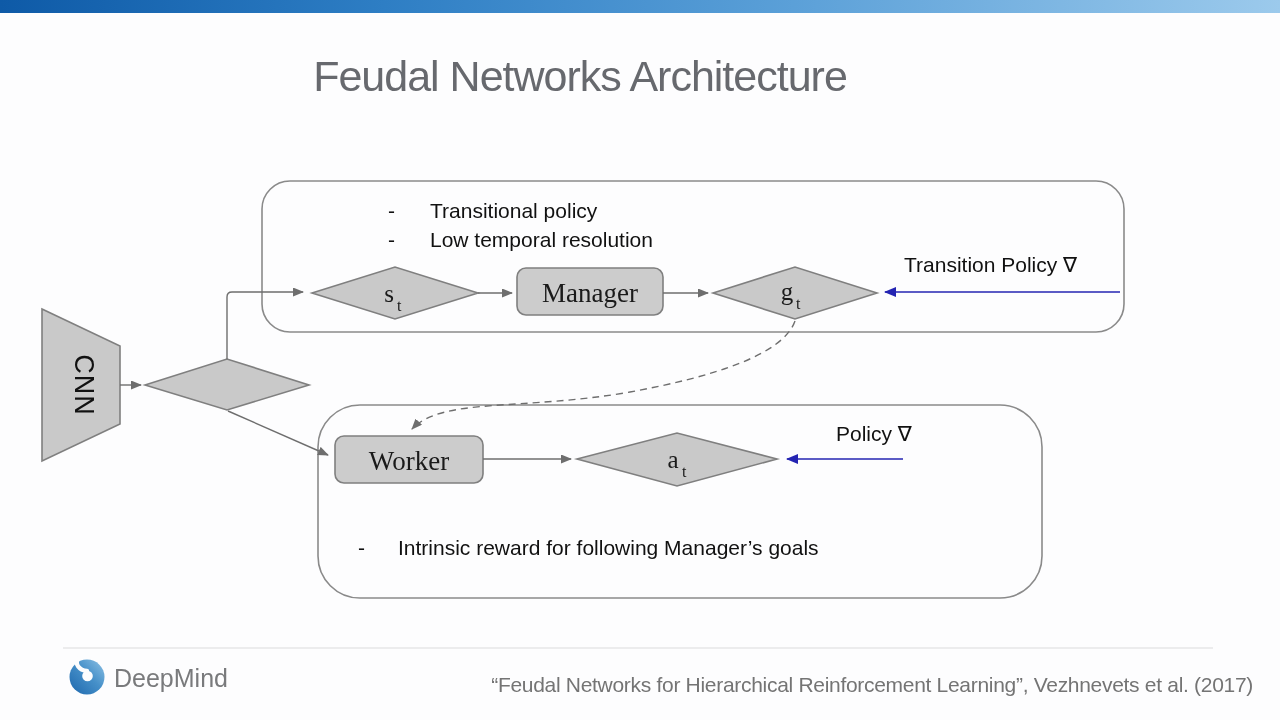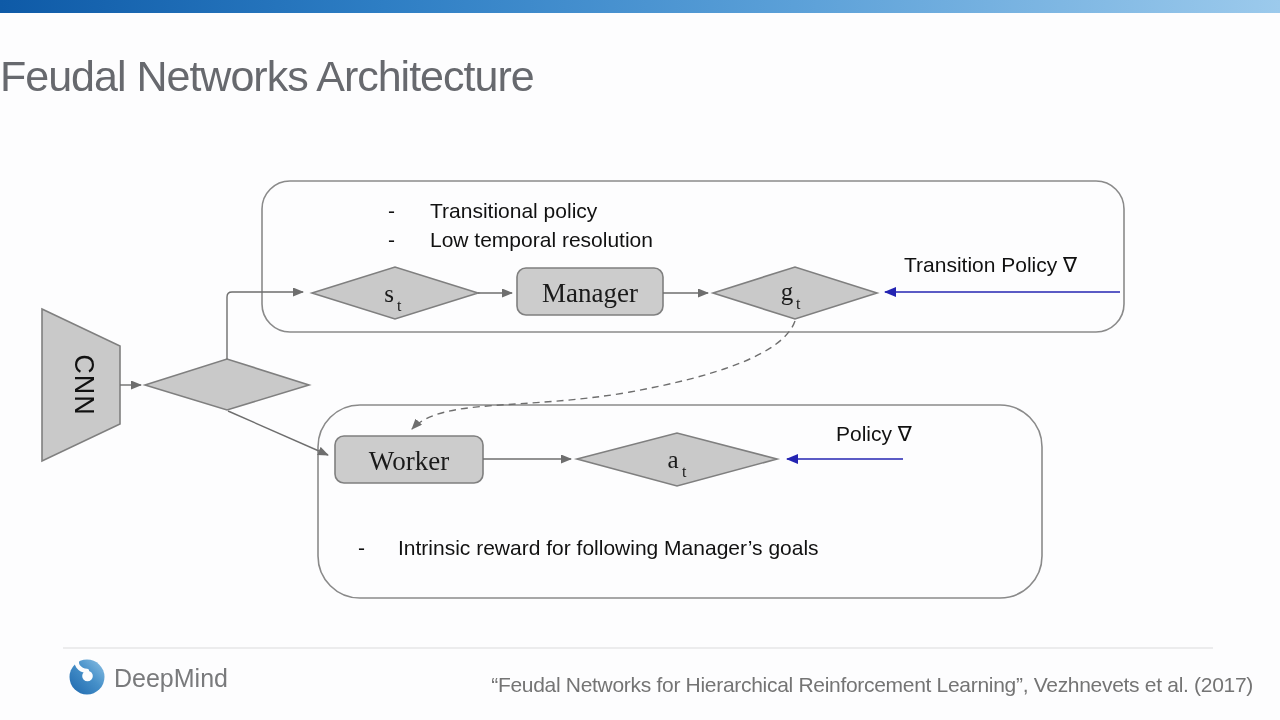--- a/index.html
+++ b/index.html
@@ -5,22 +5,22 @@
   html,body{margin:0;padding:0;background:#ffffff;}
   .slide{
     position:relative;width:1280px;height:720px;background:#fdfdfe;overflow:hidden;
     font-family:"Liberation Sans",sans-serif;
   }
   .topbar{
     position:absolute;top:0;left:0;width:1280px;height:13px;
     background:linear-gradient(90deg,#0e5aa7 0%,#2e7ec4 30%,#5ba0d8 62%,#9ccaec 100%);
   }
   .title{
-    position:absolute;top:52px;left:0;width:1112px;
-    font-size:43px;color:#67696e;letter-spacing:-1px;font-weight:400;
+    position:absolute;top:52px;left:0;width:1112px;text-align:center;
+    font-size:43px;color:#67696e;letter-spacing:-1px;font-weight:400;padding-left:24px;
   }
   svg{position:absolute;top:0;left:0;}
   .bullet-text{font-family:"Liberation Sans",sans-serif;font-size:21px;fill:#111111;}
   .grad-label{font-family:"Liberation Sans",sans-serif;font-size:21px;fill:#111111;}
   .serif-label{font-family:"Liberation Serif",serif;font-size:27px;fill:#1a1a1a;}
   .node-main{font-family:"Liberation Serif",serif;font-size:25px;fill:#1a1a1a;}
   .node-sub{font-family:"Liberation Serif",serif;font-size:16px;fill:#1a1a1a;}
   .cnn-label{font-family:"Liberation Sans",sans-serif;font-size:27px;fill:#111111;letter-spacing:1px;}
   .brand-text{font-family:"Liberation Sans",sans-serif;font-size:25px;fill:#797a7c;}
   .citation-text{font-family:"Liberation Sans",sans-serif;font-size:21px;fill:#747474;letter-spacing:-0.3px;}

